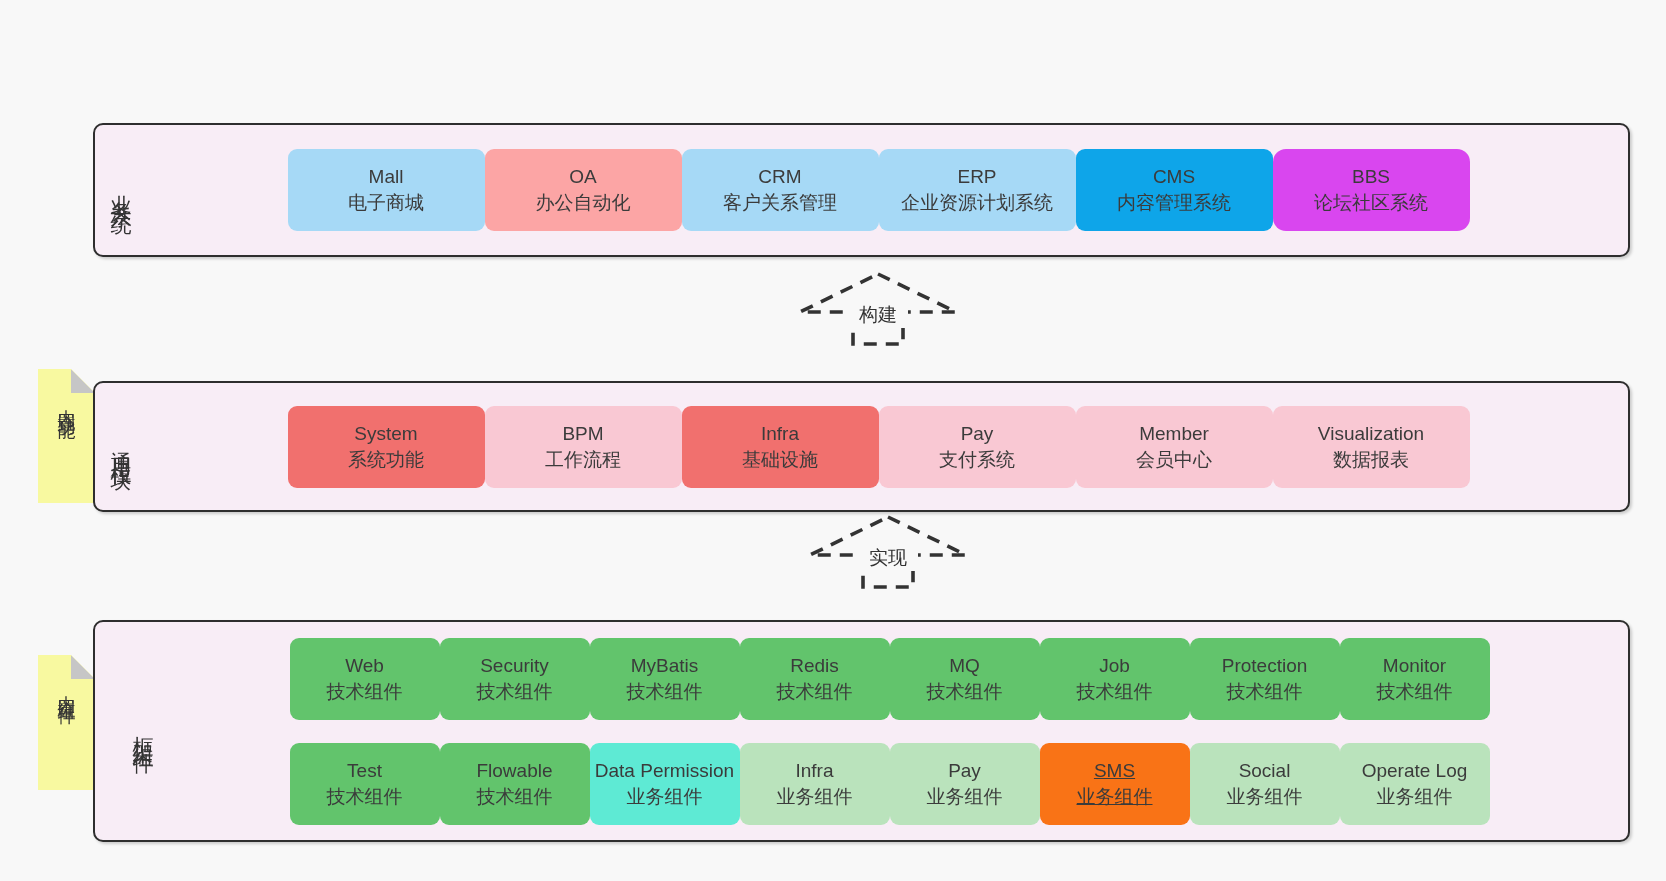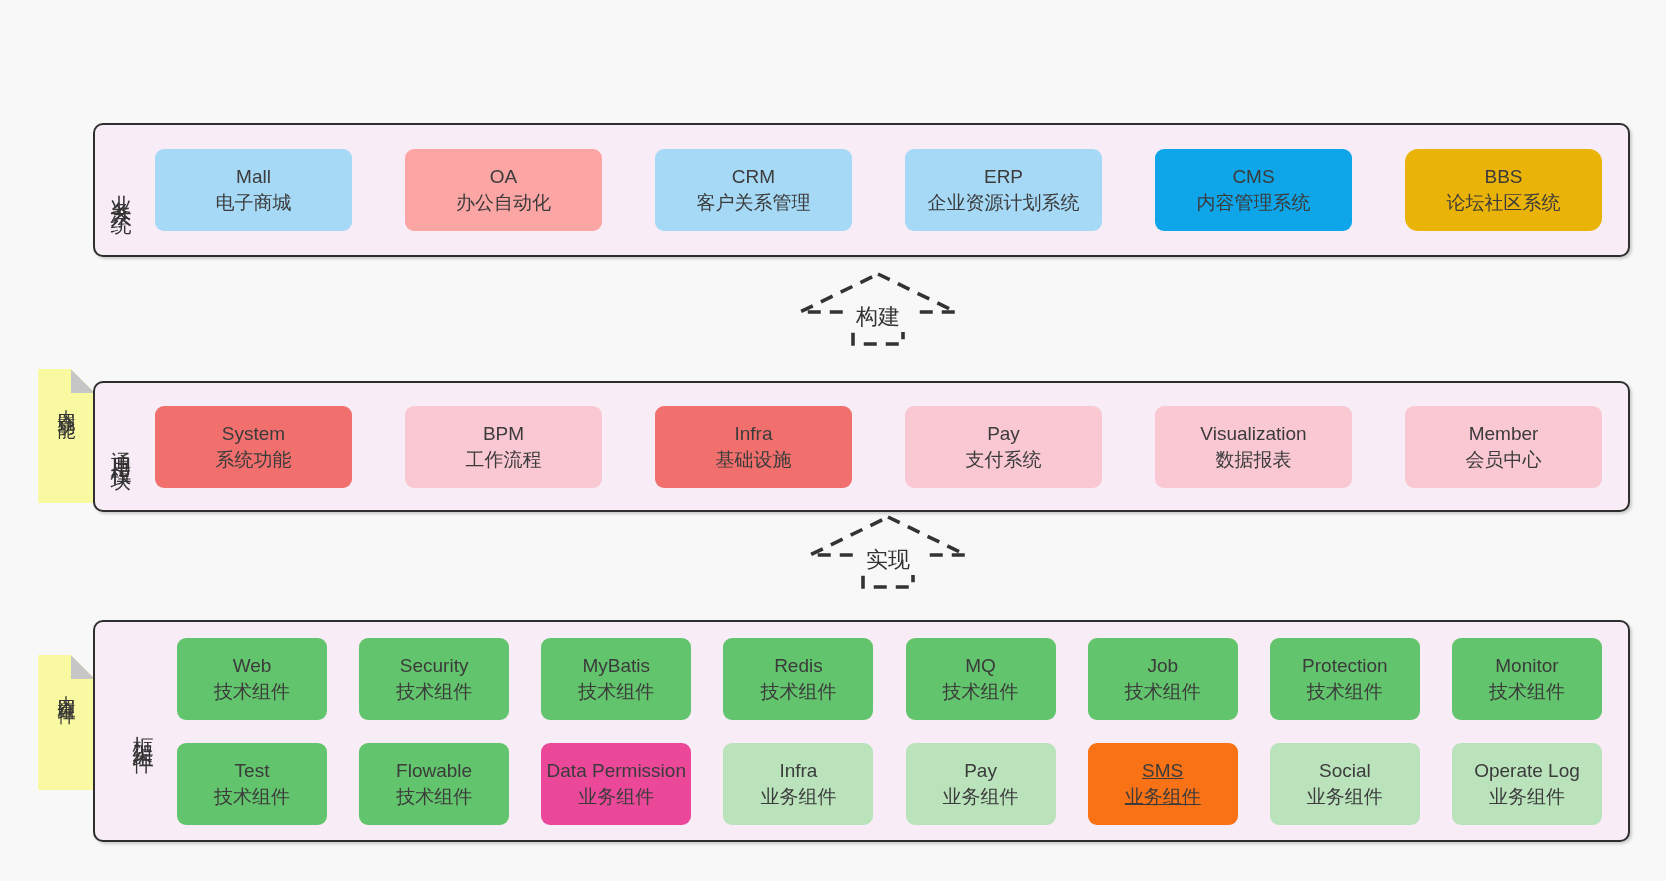--- a/index.html
+++ b/index.html
@@ -35,21 +35,21 @@
     width:38px;
     margin:0 10px 0 2px;
     writing-mode:vertical-lr;
     text-orientation:upright;
     font-size:21px;
     letter-spacing:6px;
     color:#333;
     text-align:center;
   }
   .rows{flex:1;display:flex;flex-direction:column;gap:23px;}
-  .row{display:flex;justify-content:space-between;}
+  .row{display:flex;justify-content:center;}
 
   
   .box{
     height:82px;
     border-radius:9px;
     display:flex;
     flex-direction:column;
     justify-content:center;
     text-align:center;
     font-size:19px;
@@ -88,21 +88,21 @@
   .arrow-wrap{position:absolute;width:164px;height:78px;z-index:2;}
   .arrow-1{left:796px;top:270px;}
   .arrow-2{left:806px;top:513px;}
   .arrow-wrap svg{display:block;width:164px;height:78px;}
   .arrow-label{
     position:absolute;
     left:50%;top:32px;
     transform:translateX(-50%);
     background:#f8f8f8;
     padding:0 11px;
-    font-size:22px;
+    font-size:19px;
     color:#333;
     white-space:nowrap;
   }
 </style>
 </head>
 <body>
 
 <div class="page">
 
   <div class="note note-1" style="background: rgb(248, 249, 160);">
@@ -132,21 +132,21 @@
           <div>客户关系管理</div>
         </div>
         <div class="box box-wide" style="background: rgb(166, 217, 246);">
           <div>ERP</div>
           <div>企业资源计划系统</div>
         </div>
         <div class="box box-wide" style="background: #0ea5e9;">
           <div>CMS</div>
           <div>内容管理系统</div>
         </div>
-        <div class="box box-wide" style="background: #eab308; border-radius: 13px;">
+        <div class="box box-wide" style="background: #d946ef; border-radius: 13px;">
           <div>BBS</div>
           <div>论坛社区系统</div>
         </div>
       </div>
     </div>
   </section>
 
   <div class="arrow-wrap arrow-1">
     <svg viewBox="0 0 164 78">
       <polygon points="82,4 160,42 107,42 107,74 57,74 57,42 4,42" fill="none" stroke="#333333" stroke-width="3.6" stroke-dasharray="13 9"></polygon>
@@ -168,26 +168,26 @@
         </div>
         <div class="box box-wide" style="background: rgb(241, 112, 110);">
           <div>Infra</div>
           <div>基础设施</div>
         </div>
         <div class="box box-wide" style="background: rgb(249, 200, 211);">
           <div>Pay</div>
           <div>支付系统</div>
         </div>
         <div class="box box-wide" style="background: rgb(249, 200, 211);">
+          <div>Member</div>
+          <div>会员中心</div>
+        </div>
+        <div class="box box-wide" style="background: rgb(249, 200, 211);">
           <div>Visualization</div>
           <div>数据报表</div>
-        </div>
-        <div class="box box-wide" style="background: rgb(249, 200, 211);">
-          <div>Member</div>
-          <div>会员中心</div>
         </div>
       </div>
     </div>
   </section>
 
   <div class="arrow-wrap arrow-2">
     <svg viewBox="0 0 164 78">
       <polygon points="82,4 160,42 107,42 107,74 57,74 57,42 4,42" fill="none" stroke="#333333" stroke-width="3.6" stroke-dasharray="13 9"></polygon>
     </svg>
     <div class="arrow-label">实现</div>
@@ -232,21 +232,21 @@
       </div>
       <div class="row">
         <div class="box box-narrow" style="background: rgb(98, 196, 108);">
           <div>Test</div>
           <div>技术组件</div>
         </div>
         <div class="box box-narrow" style="background: rgb(98, 196, 108);">
           <div>Flowable</div>
           <div>技术组件</div>
         </div>
-        <div class="box box-narrow" style="background: #ec4899;">
+        <div class="box box-narrow" style="background: #5eead4;">
           <div>Data Permission</div>
           <div>业务组件</div>
         </div>
         <div class="box box-narrow" style="background: rgb(186, 227, 188);">
           <div>Infra</div>
           <div>业务组件</div>
         </div>
         <div class="box box-narrow" style="background: rgb(186, 227, 188);">
           <div>Pay</div>
           <div>业务组件</div>

